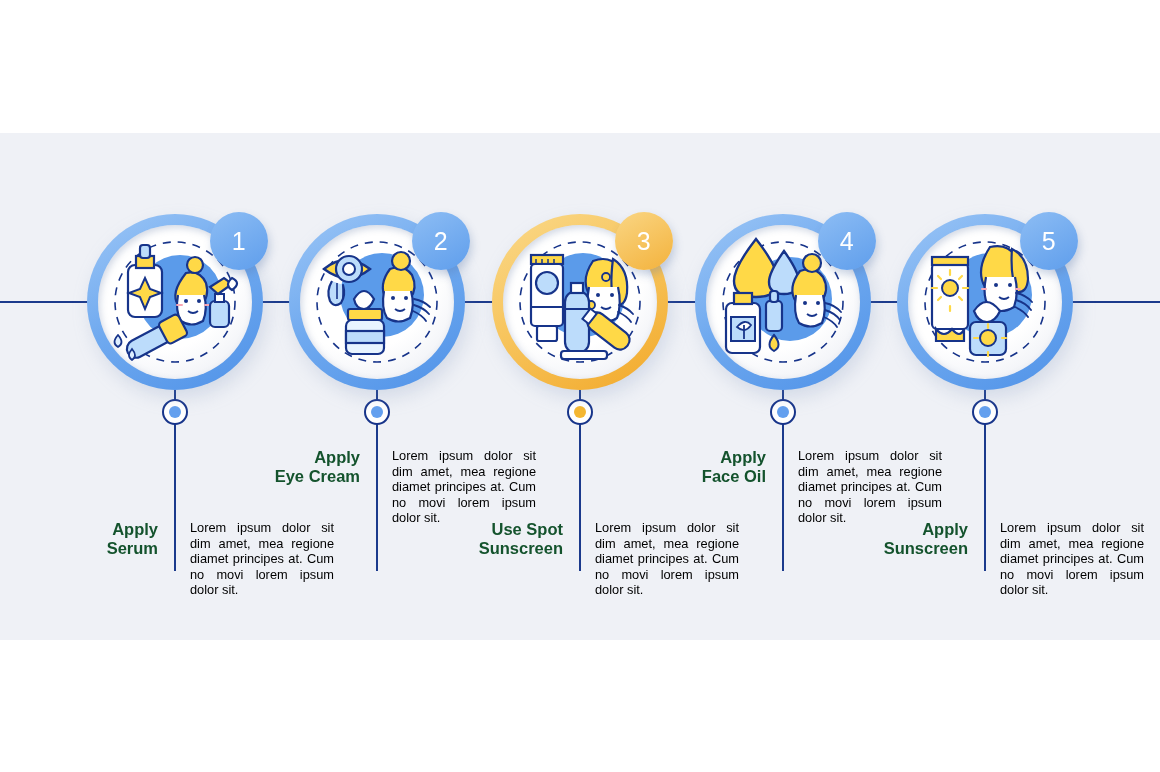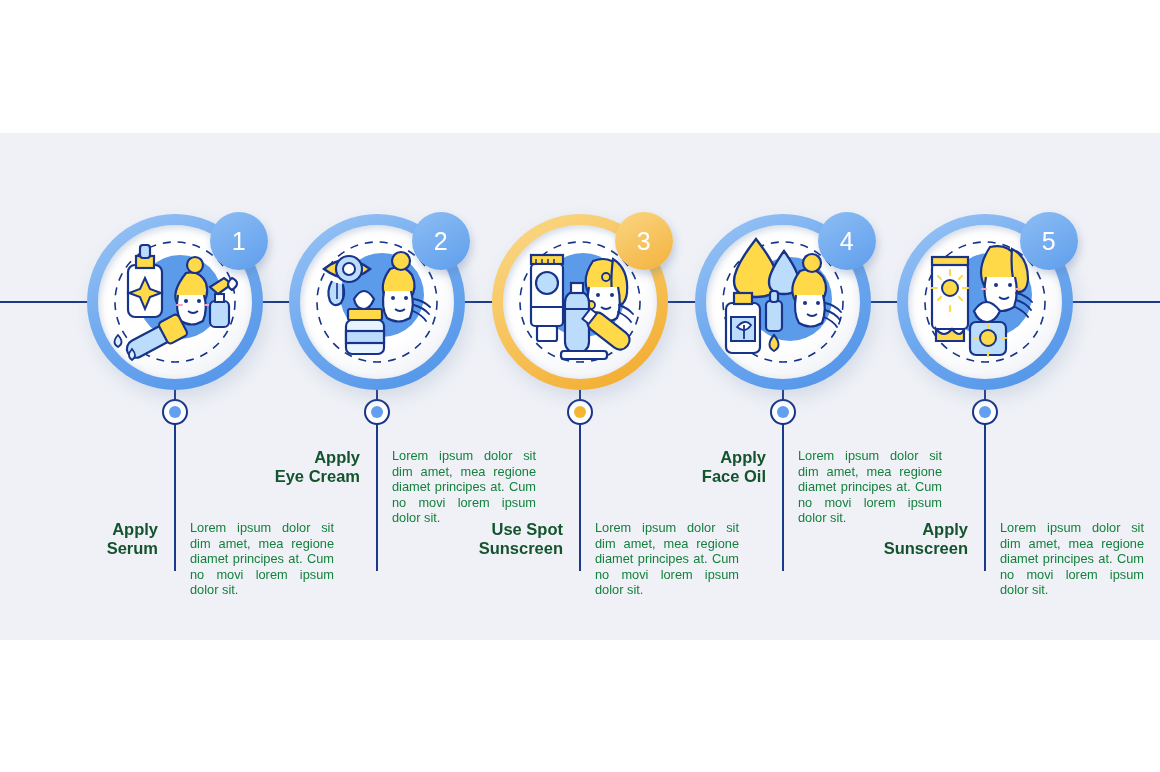--- a/index.html
+++ b/index.html
@@ -156,21 +156,21 @@
     font-weight: bold;
     font-size: 16.5px;
     line-height: 19px;
     text-align: right;
     width: 132px;
     padding-right: 16px;
     box-sizing: border-box;
     white-space: pre-line;
   }
   .txt .body {
-    color: #15803d;
+    color: #000000;
     font-size: 12.8px;
     line-height: 15.6px;
     width: 160px;
     padding-left: 16px;
     box-sizing: border-box;
     text-align: justify;
   }
 </style>
 </head>
 <body>

